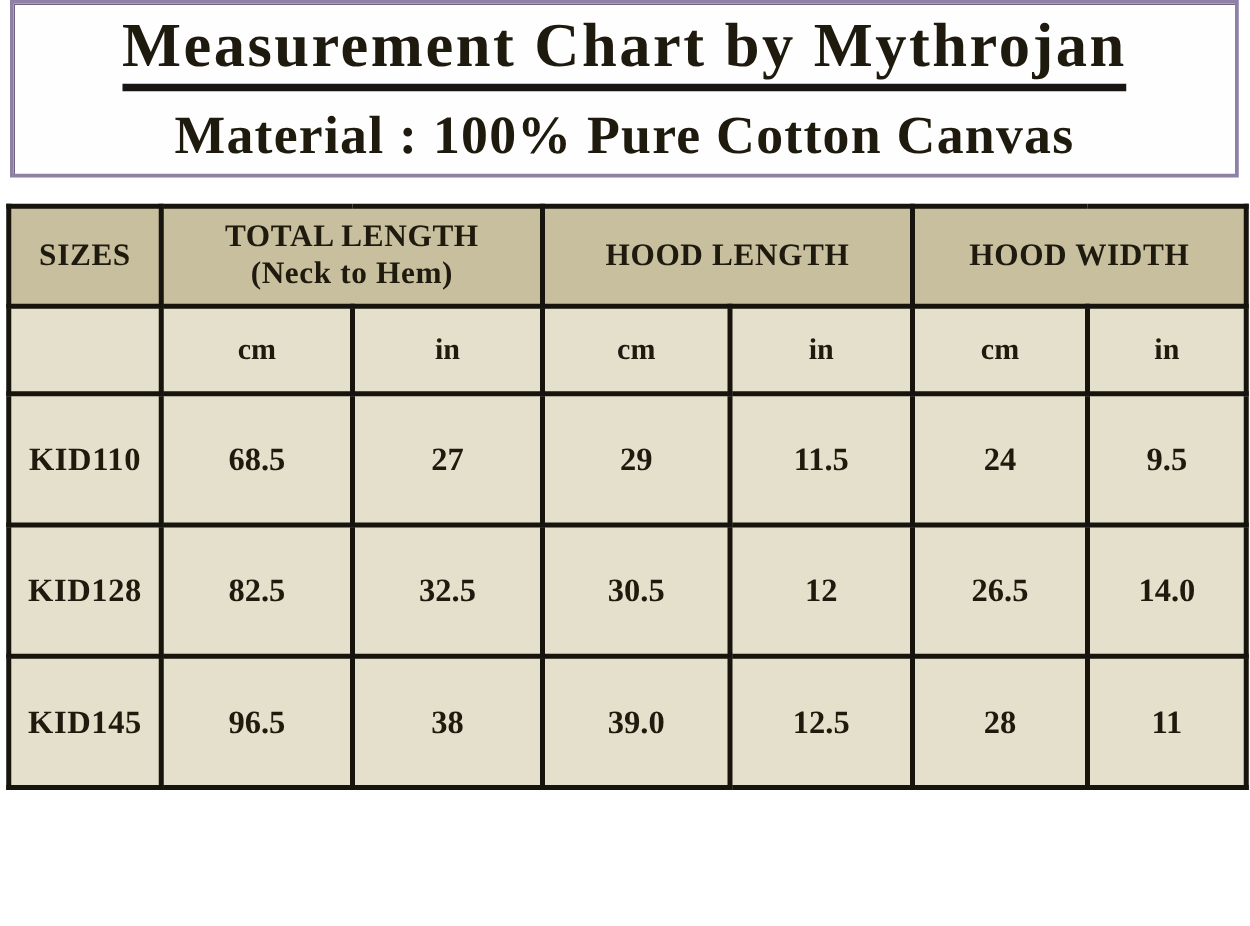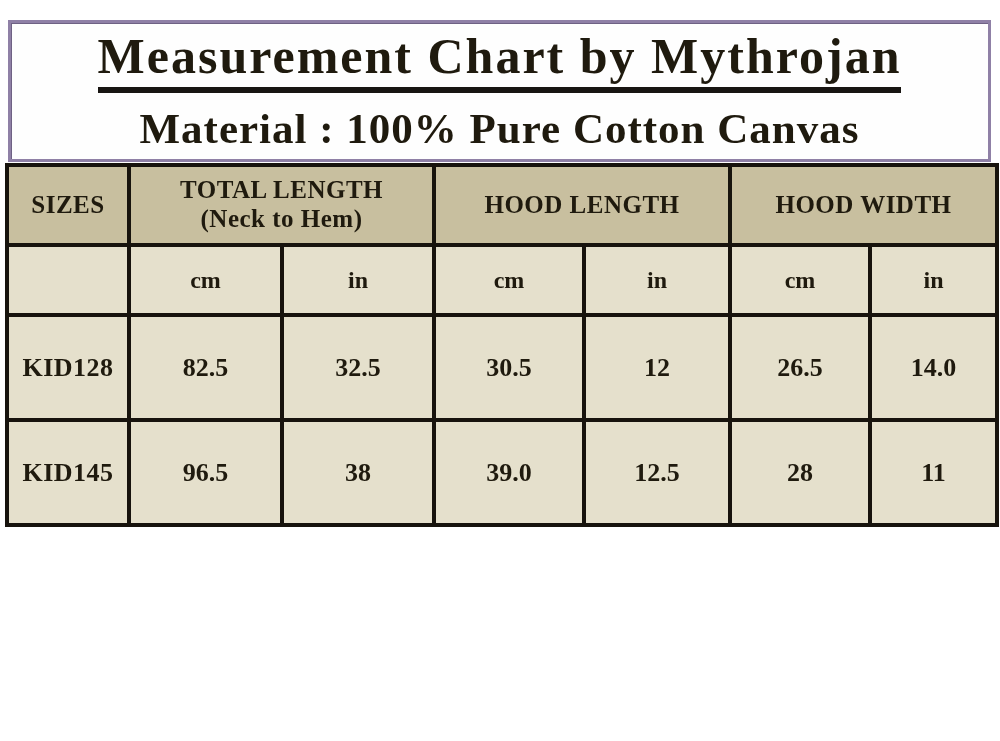--- a/index.html
+++ b/index.html
@@ -15,21 +15,21 @@
   .stage {
     position: relative;
     width: 1000px;
     height: 741px;
     background: #ffffff;
   }
   
   .title-box {
     position: absolute;
     left: 8px;
-    top: 20px;
+    top: 0;
     width: 977px;
     height: 136px;
     border: 3px solid #8f80a6;
     box-shadow: 1px 1px 0 #6e6184 inset;
     background: #fefefe;
     text-align: center;
     display: flex;
     flex-direction: column;
     justify-content: center;
     align-items: center;
@@ -132,20 +132,29 @@
         <td></td>
         <td>cm</td>
         <td>in</td>
         <td>cm</td>
         <td>in</td>
         <td>cm</td>
         <td>in</td>
       </tr>
 
       <tr class="data-row">
+        <td class="size-name">KID110</td>
+        <td>68.5</td>
+        <td>27</td>
+        <td>29</td>
+        <td>11.5</td>
+        <td>24</td>
+        <td>9.5</td>
+      </tr>
+      <tr class="data-row">
         <td class="size-name">KID128</td>
         <td>82.5</td>
         <td>32.5</td>
         <td>30.5</td>
         <td>12</td>
         <td>26.5</td>
         <td>14.0</td>
       </tr>
       <tr class="data-row">
         <td class="size-name">KID145</td>

